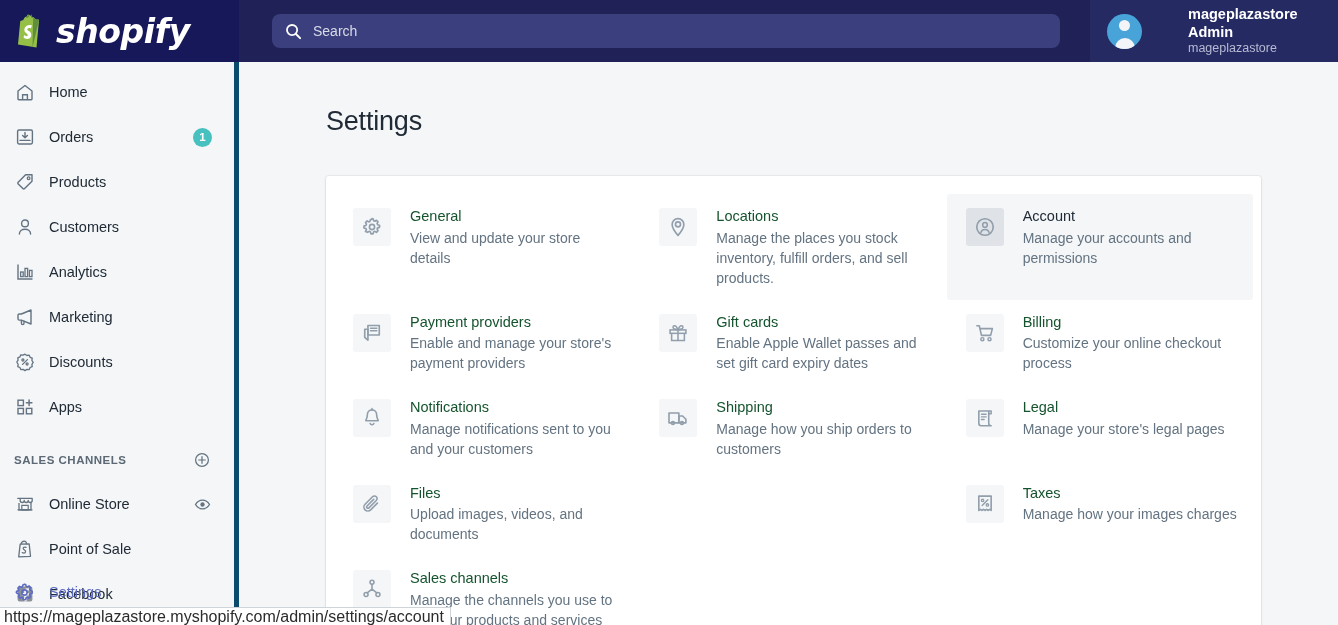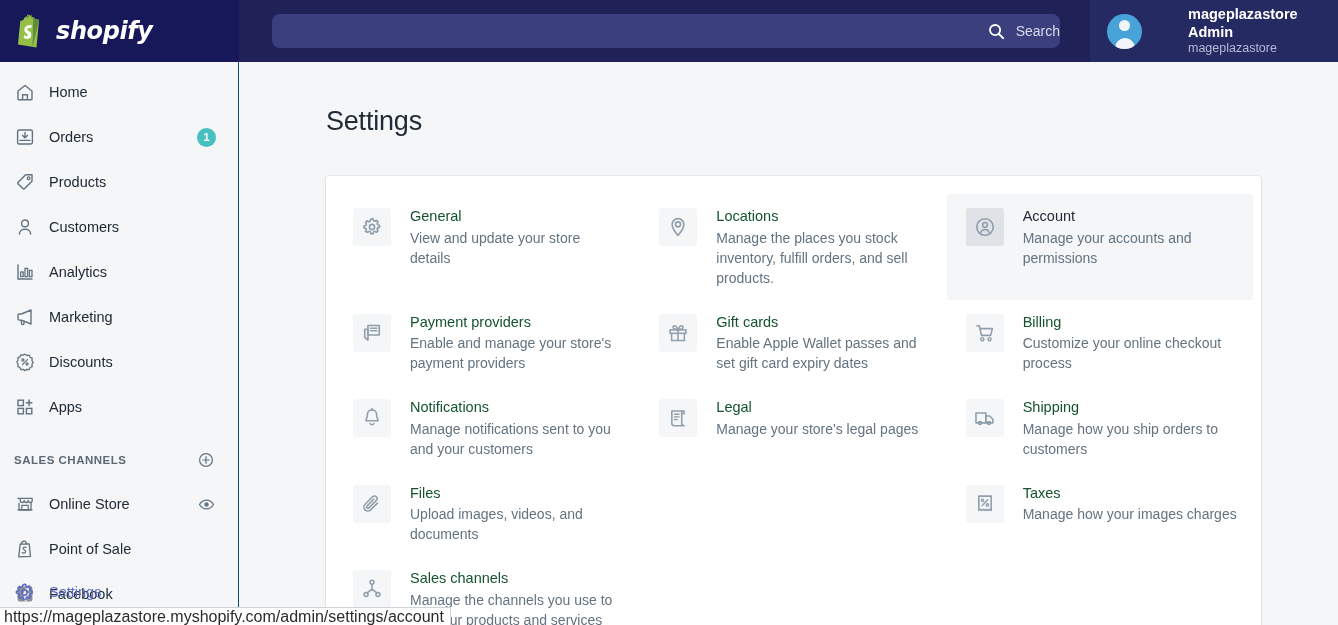--- a/index.html
+++ b/index.html
@@ -23,41 +23,40 @@
     width: 239px; height: 62px;
     background: #16185a;
     display: flex; align-items: center;
     padding-left: 14px;
     flex: 0 0 239px;
   }
   .logo-bag { width: 34px; height: 36px; position: relative; flex: 0 0 34px; }
   .logo-bag svg { display: block; }
   .logo-word {
     color: #ffffff;
-    font-size: 24px;
+    font-size: 33px;
     font-style: italic;
     font-weight: bold;
     letter-spacing: -0.4px;
     margin-left: 8px;
     font-family: "DejaVu Sans", sans-serif;
   }
   .topbar-mid {
     flex: 1 1 auto; height: 62px;
     display: flex; align-items: center;
     position: relative;
   }
   .search-box {
     position: absolute; left: 33px; top: 14px;
     width: 788px; height: 34px;
     background: #3b3f7d;
     border-radius: 8px;
     display: flex; align-items: center;
     padding-left: 13px;
     cursor: text;
-    justify-content: flex-end;
   }
   .search-icon { width: 17px; height: 17px; flex: 0 0 17px; }
   .search-ph {
     color: #d9dbe8;
     font-size: 14px;
     margin-left: 11px;
   }
   .topbar-user {
     flex: 0 0 248px;
     height: 62px;
@@ -88,21 +87,21 @@
   }
   .user-text { margin-left: 13px; line-height: 1.25; }
   .user-name { color: #ffffff; font-size: 14.5px; font-weight: bold; }
   .user-store { color: #b6bad4; font-size: 12.5px; }
 
   
   .sidebar {
     position: absolute; left: 0; top: 62px;
     width: 239px; height: 563px;
     background: #f4f6f8;
-    border-right: 1px solid #0c4a6e;
+    border-right: 5px solid #0c4a6e;
   }
   .nav-item {
     height: 32px;
     display: flex; align-items: center;
     padding-left: 14px;
     margin-top: 13px;
     cursor: pointer;
     position: relative;
   }
   .nav-ico {
@@ -518,49 +517,49 @@
         </span>
         <span class="cell-text">
           <div class="cell-title">Notifications</div>
           <div class="cell-desc">Manage notifications sent to you and your customers</div>
         </span>
       </div>
 
       <div class="cell">
         <span class="cell-ico">
           <svg width="22" height="22" viewBox="0 0 20 20">
-            <path d="M4.4 3.6h9v11.2a2.2 2.2 0 0 0 2.2 2.2H6.6a2.2 2.2 0 0 1-2.2-2.2V3.6z" fill="none" stroke="#919eab" stroke-width="1.45" stroke-linejoin="round"></path>
-            <path d="M13.4 3.6h2.2v2.6h-2.2" fill="none" stroke="#919eab" stroke-width="1.35" stroke-linejoin="round"></path>
-            <path d="M6.8 6.6h4.2M6.8 9h4.2M6.8 11.4h2.4" stroke="#919eab" stroke-width="1.3" stroke-linecap="round"></path>
-          </svg>
-        </span>
-        <span class="cell-text">
-          <div class="cell-title">Legal</div>
-          <div class="cell-desc">Manage your store's legal pages</div>
-        </span>
-      </div>
-
-      <div class="cell">
-        <span class="cell-ico">
-          <svg width="22" height="22" viewBox="0 0 20 20">
             <path d="M1.8 5.4h9v9h-9z" fill="none" stroke="#919eab" stroke-width="1.45" stroke-linejoin="round"></path>
             <path d="M10.8 8.2h3.4l3 2.9v3.3h-6.4z" fill="none" stroke="#919eab" stroke-width="1.45" stroke-linejoin="round"></path>
             <circle cx="5.4" cy="14.6" r="1.4" fill="none" stroke="#919eab" stroke-width="1.3"></circle>
             <circle cx="13.6" cy="14.6" r="1.4" fill="none" stroke="#919eab" stroke-width="1.3"></circle>
           </svg>
         </span>
         <span class="cell-text">
           <div class="cell-title">Shipping</div>
           <div class="cell-desc">Manage how you ship orders to customers</div>
         </span>
       </div>
 
       <div class="cell">
         <span class="cell-ico">
           <svg width="22" height="22" viewBox="0 0 20 20">
+            <path d="M4.4 3.6h9v11.2a2.2 2.2 0 0 0 2.2 2.2H6.6a2.2 2.2 0 0 1-2.2-2.2V3.6z" fill="none" stroke="#919eab" stroke-width="1.45" stroke-linejoin="round"></path>
+            <path d="M13.4 3.6h2.2v2.6h-2.2" fill="none" stroke="#919eab" stroke-width="1.35" stroke-linejoin="round"></path>
+            <path d="M6.8 6.6h4.2M6.8 9h4.2M6.8 11.4h2.4" stroke="#919eab" stroke-width="1.3" stroke-linecap="round"></path>
+          </svg>
+        </span>
+        <span class="cell-text">
+          <div class="cell-title">Legal</div>
+          <div class="cell-desc">Manage your store's legal pages</div>
+        </span>
+      </div>
+
+      <div class="cell">
+        <span class="cell-ico">
+          <svg width="22" height="22" viewBox="0 0 20 20">
             <path d="M14.9 9.2l-6.1 6.1a3.6 3.6 0 0 1-5.1-5.1l6.8-6.8a2.4 2.4 0 0 1 3.4 3.4l-6.7 6.7a1.2 1.2 0 0 1-1.7-1.7l6-6" fill="none" stroke="#919eab" stroke-width="1.45" stroke-linecap="round" stroke-linejoin="round"></path>
           </svg>
         </span>
         <span class="cell-text">
           <div class="cell-title">Files</div>
           <div class="cell-desc">Upload images, videos, and documents</div>
         </span>
       </div>
 
       <div class="cell"></div>

